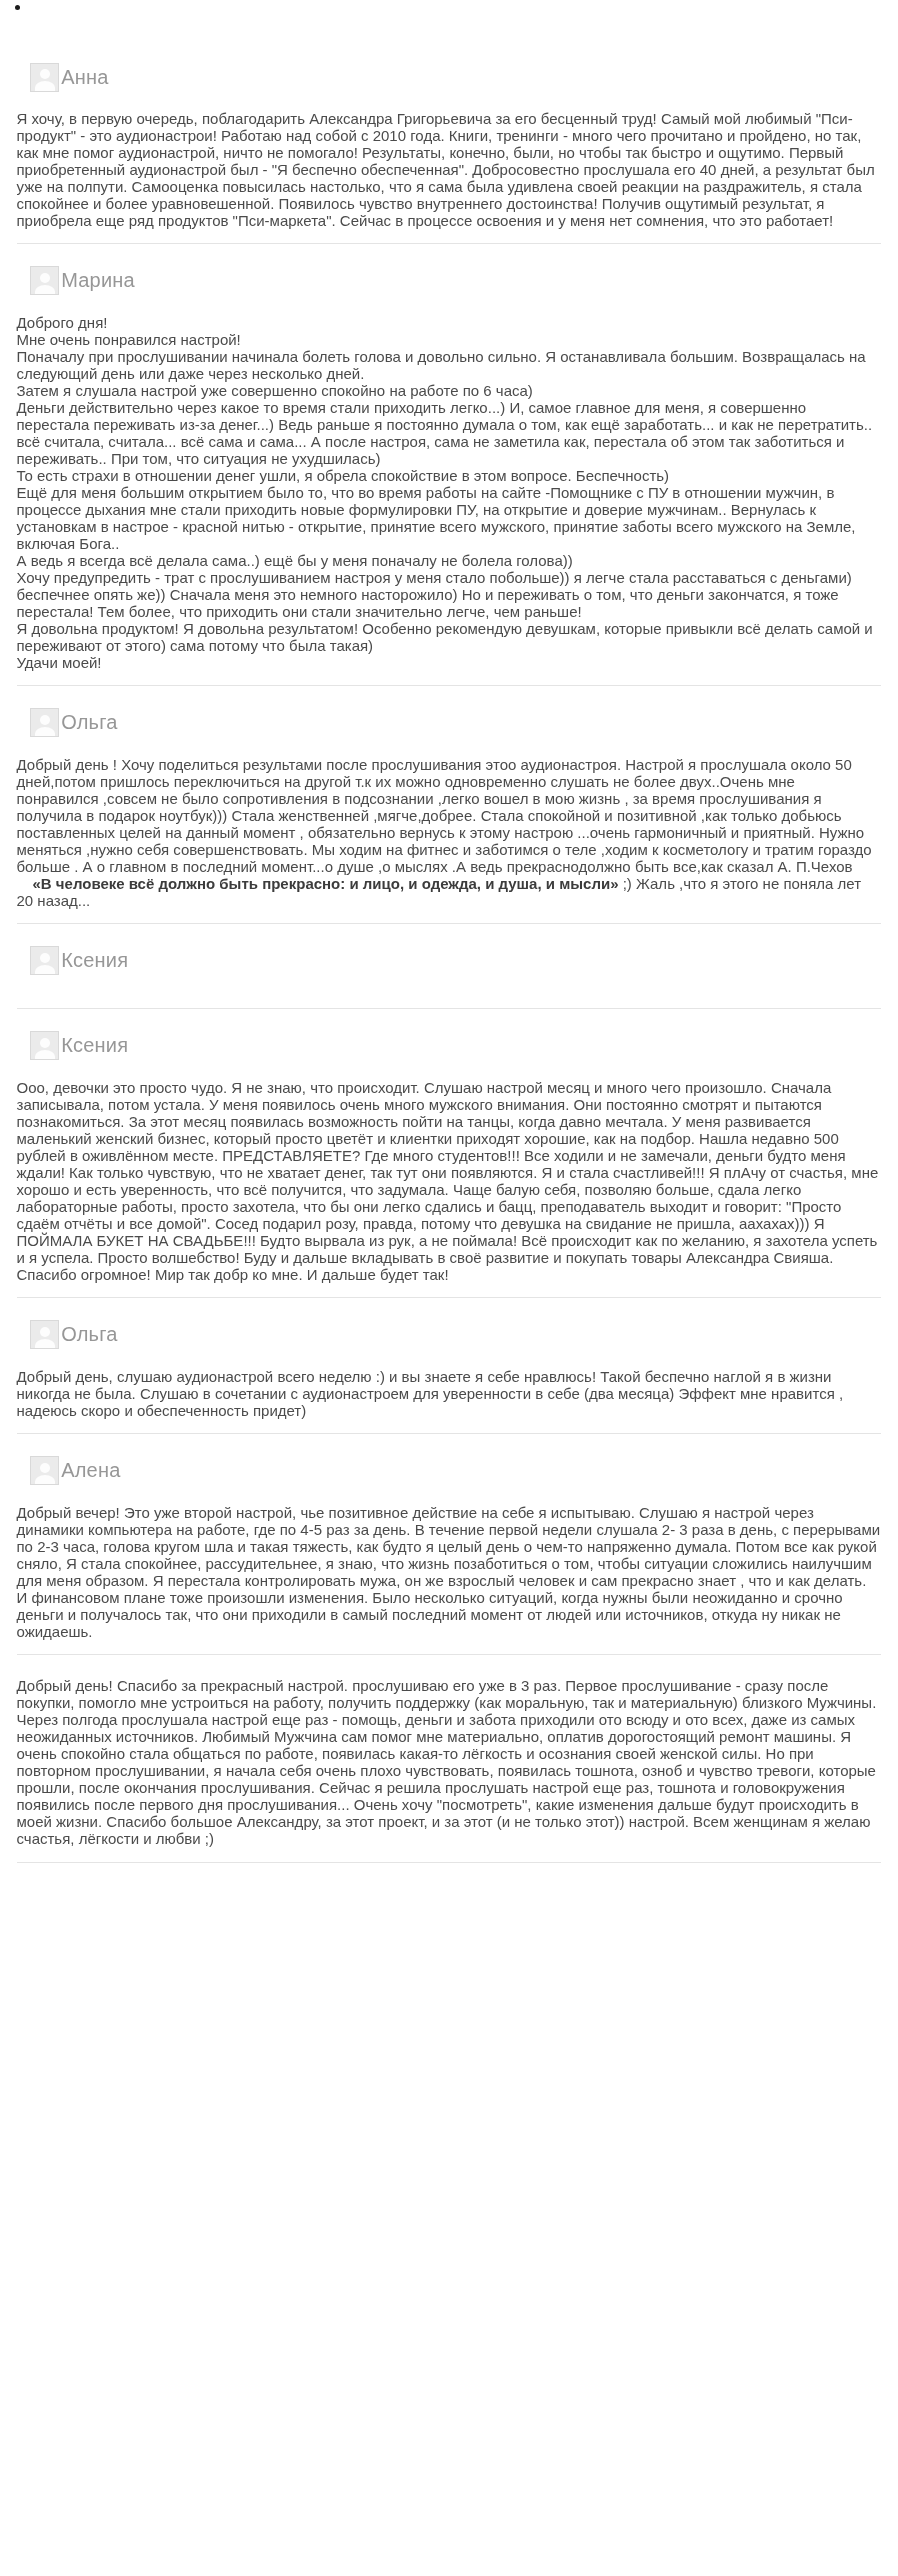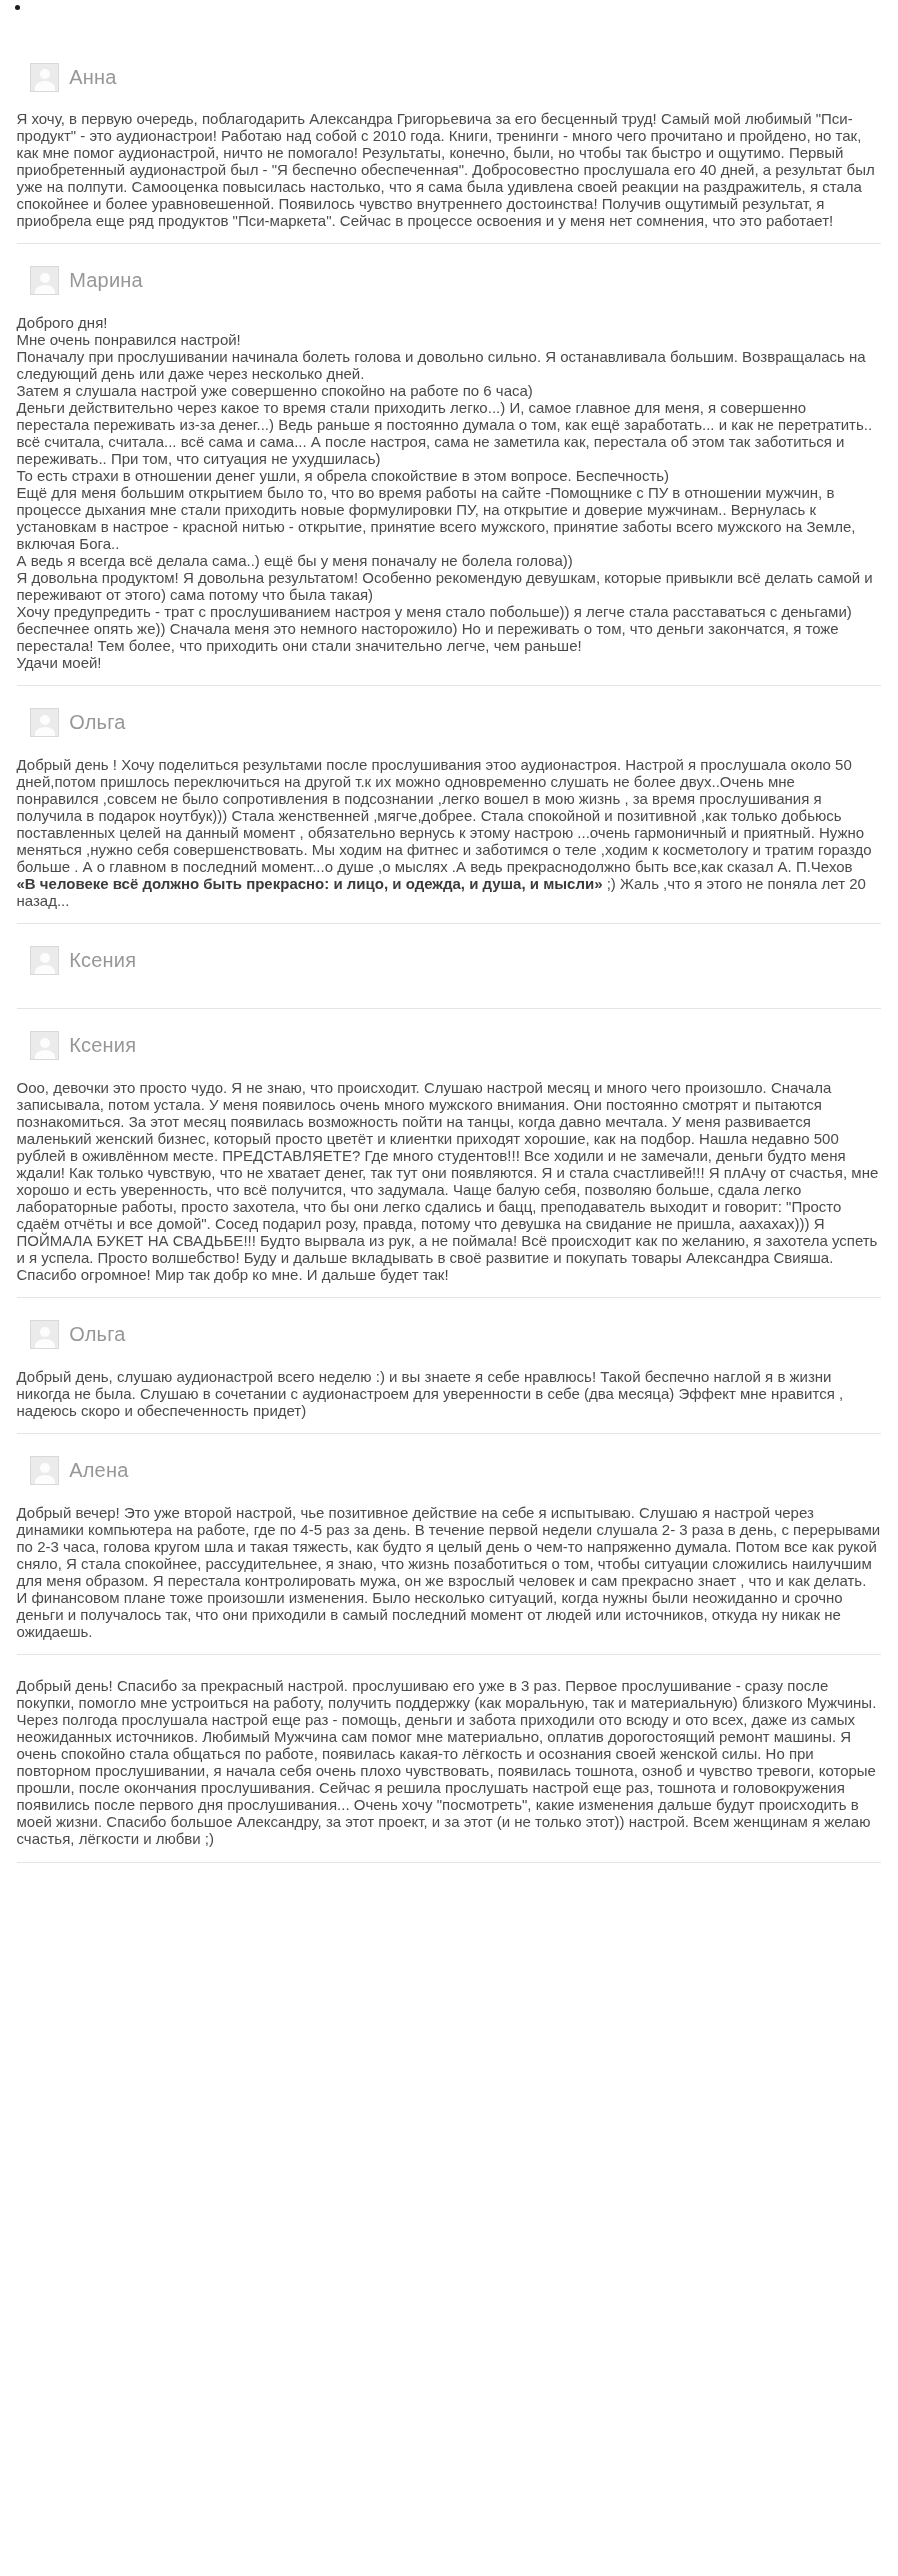--- a/index.html
+++ b/index.html
@@ -13,42 +13,42 @@
   .bullet{
     position:absolute;left:14.7px;top:4.6px;
     width:5.5px;height:5.5px;border-radius:50%;background:#1c1c1c;
   }
   .reviews{margin-top:16.5px;}
   .review{
     padding:22px 0 14.7px 0;
     border-bottom:0.9px solid #e4e4e4;
   }
   .review-header{
-    display:flex;align-items:center;gap:10px;
+    display:flex;align-items:center;gap:2px;
     margin-left:13.7px;margin-bottom:18.3px;
   }
   .avatar{
     width:29px;height:29px;flex:0 0 29px;
     background:#ebebeb;border:0.9px solid #d9d9d9;
     position:relative;overflow:hidden;box-sizing:border-box;
   }
   .avatar::before{ 
     content:"";position:absolute;left:50%;top:5.5px;transform:translateX(-50%);
     width:10px;height:10px;border-radius:50%;background:#fdfdfd;
   }
   .avatar::after{ 
     content:"";position:absolute;left:50%;bottom:-3.7px;transform:translateX(-50%);
     width:20px;height:13px;border-radius:50% 50% 0 0;background:#fdfdfd;
   }
   .reviewer-name{
     font-size:20px;color:#979797;font-weight:400;letter-spacing:0.2px;
   }
   .review-text{font-size:15px;line-height:17px;}
   .review-text p{margin:0;}
-  .review-text strong{color:#3c3c3c;font-weight:700;}
+  .review-text strong{color:#3c3c3c;font-weight:700;margin-left:16px;}
 </style>
 </head>
 <body>
 
 <div class="page">
   <div class="bullet"></div>
   <div class="reviews">
   <article class="review">
     <div class="review-header">
       <span class="avatar"></span>
@@ -66,22 +66,22 @@
     </div>
     <div class="review-text">
           <p>Доброго дня!</p>
           <p>Мне очень понравился настрой!</p>
           <p>Поначалу при прослушивании начинала болеть голова и довольно сильно. Я останавливала большим. Возвращалась на следующий день или даже через несколько дней.</p>
           <p>Затем я слушала настрой уже совершенно спокойно на работе по 6 часа)</p>
           <p>Деньги действительно через какое то время стали приходить легко...) И, самое главное для меня, я совершенно перестала переживать из-за денег...) Ведь раньше я постоянно думала о том, как ещё заработать... и как не перетратить.. всё считала, считала... всё сама и сама... А после настроя, сама не заметила как, перестала об этом так заботиться и переживать.. При том, что ситуация не ухудшилась)</p>
           <p>То есть страхи в отношении денег ушли, я обрела спокойствие в этом вопросе. Беспечность)</p>
           <p>Ещё для меня большим открытием было то, что во время работы на сайте -Помощнике с ПУ в отношении мужчин, в процессе дыхания мне стали приходить новые формулировки ПУ, на открытие и доверие мужчинам.. Вернулась к установкам в настрое - красной нитью - открытие, принятие всего мужского, принятие заботы всего мужского на Земле, включая Бога..</p>
           <p>А ведь я всегда всё делала сама..) ещё бы у меня поначалу не болела голова))</p>
+          <p>Хочу предупредить - трат с прослушиванием настроя у меня стало побольше)) я легче стала расставаться с деньгами) беспечнее опять же)) Сначала меня это немного насторожило) Но и переживать о том, что деньги закончатся, я тоже перестала! Тем более, что приходить они стали значительно легче, чем раньше!</p>
           <p>Я довольна продуктом! Я довольна результатом! Особенно рекомендую девушкам, которые привыкли всё делать самой и переживают от этого) сама потому что была такая)</p>
-          <p>Хочу предупредить - трат с прослушиванием настроя у меня стало побольше)) я легче стала расставаться с деньгами) беспечнее опять же)) Сначала меня это немного насторожило) Но и переживать о том, что деньги закончатся, я тоже перестала! Тем более, что приходить они стали значительно легче, чем раньше!</p>
           <p>Удачи моей!</p>
         </div>
   </article>
 
   <article class="review">
     <div class="review-header">
       <span class="avatar"></span>
       <span class="reviewer-name">Ольга</span>
     </div>
     <div class="review-text">

